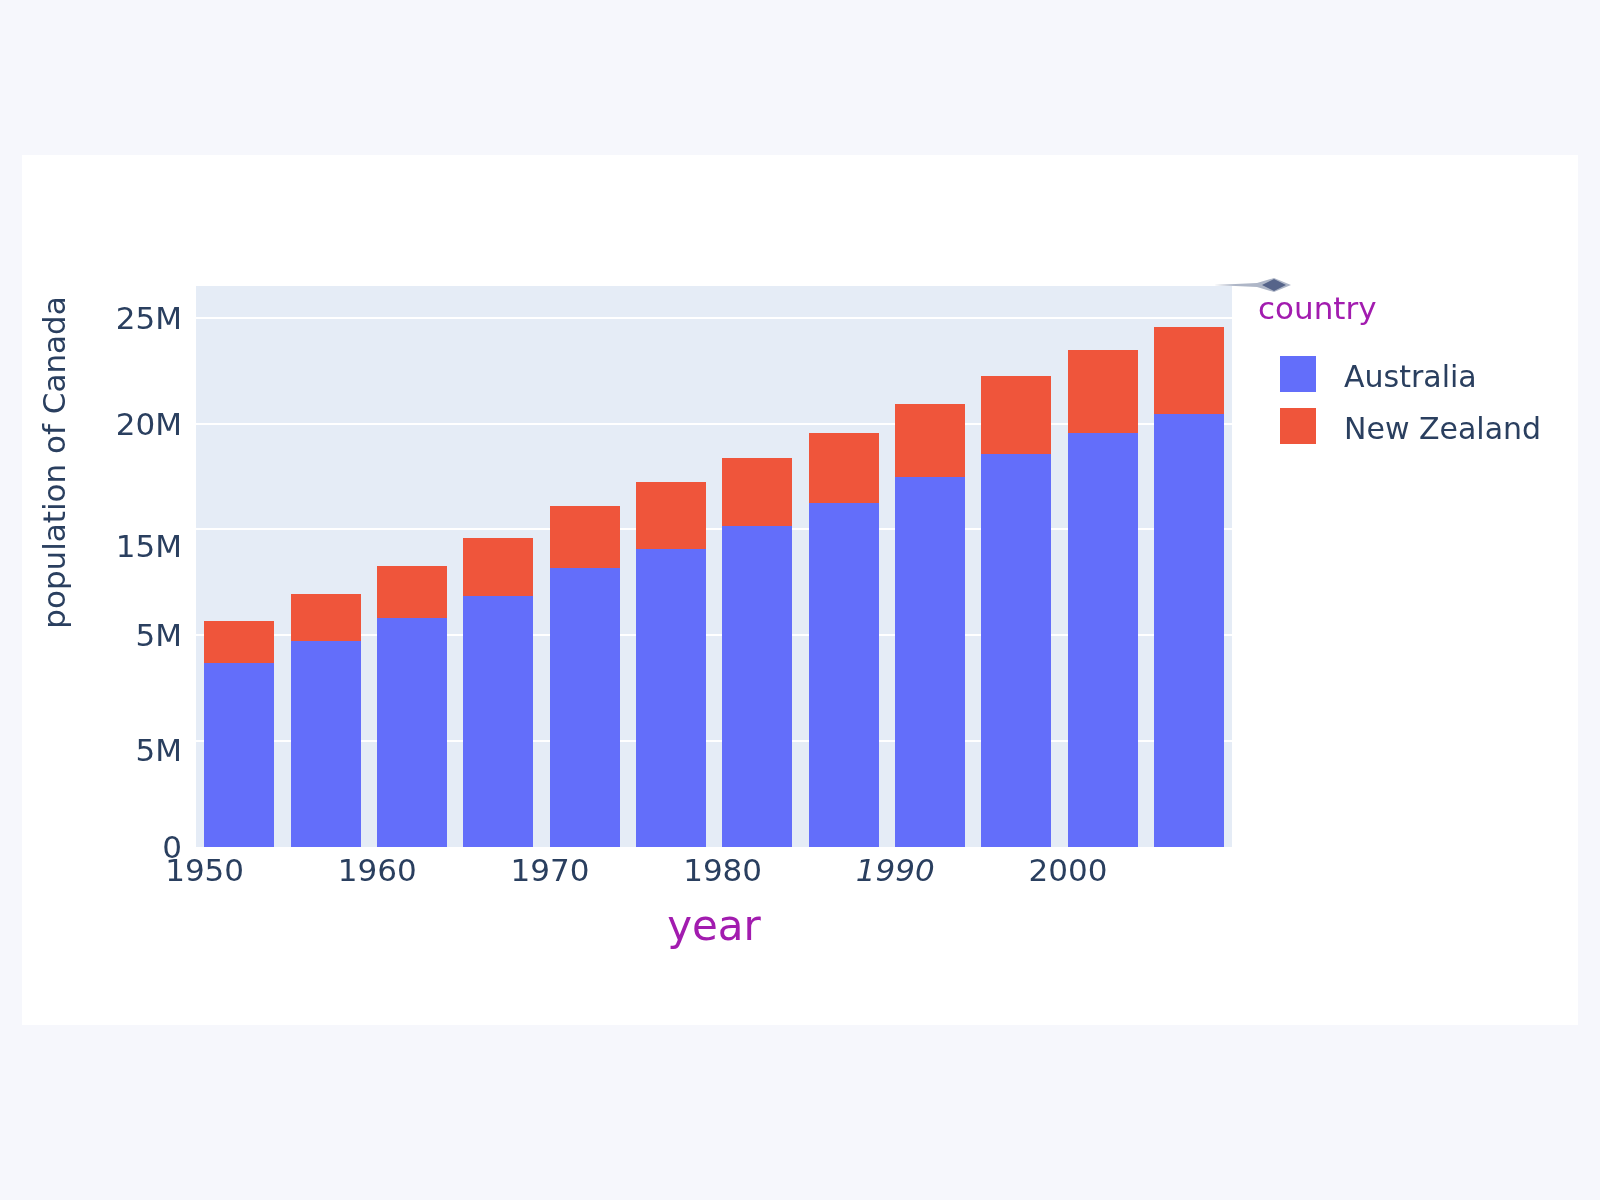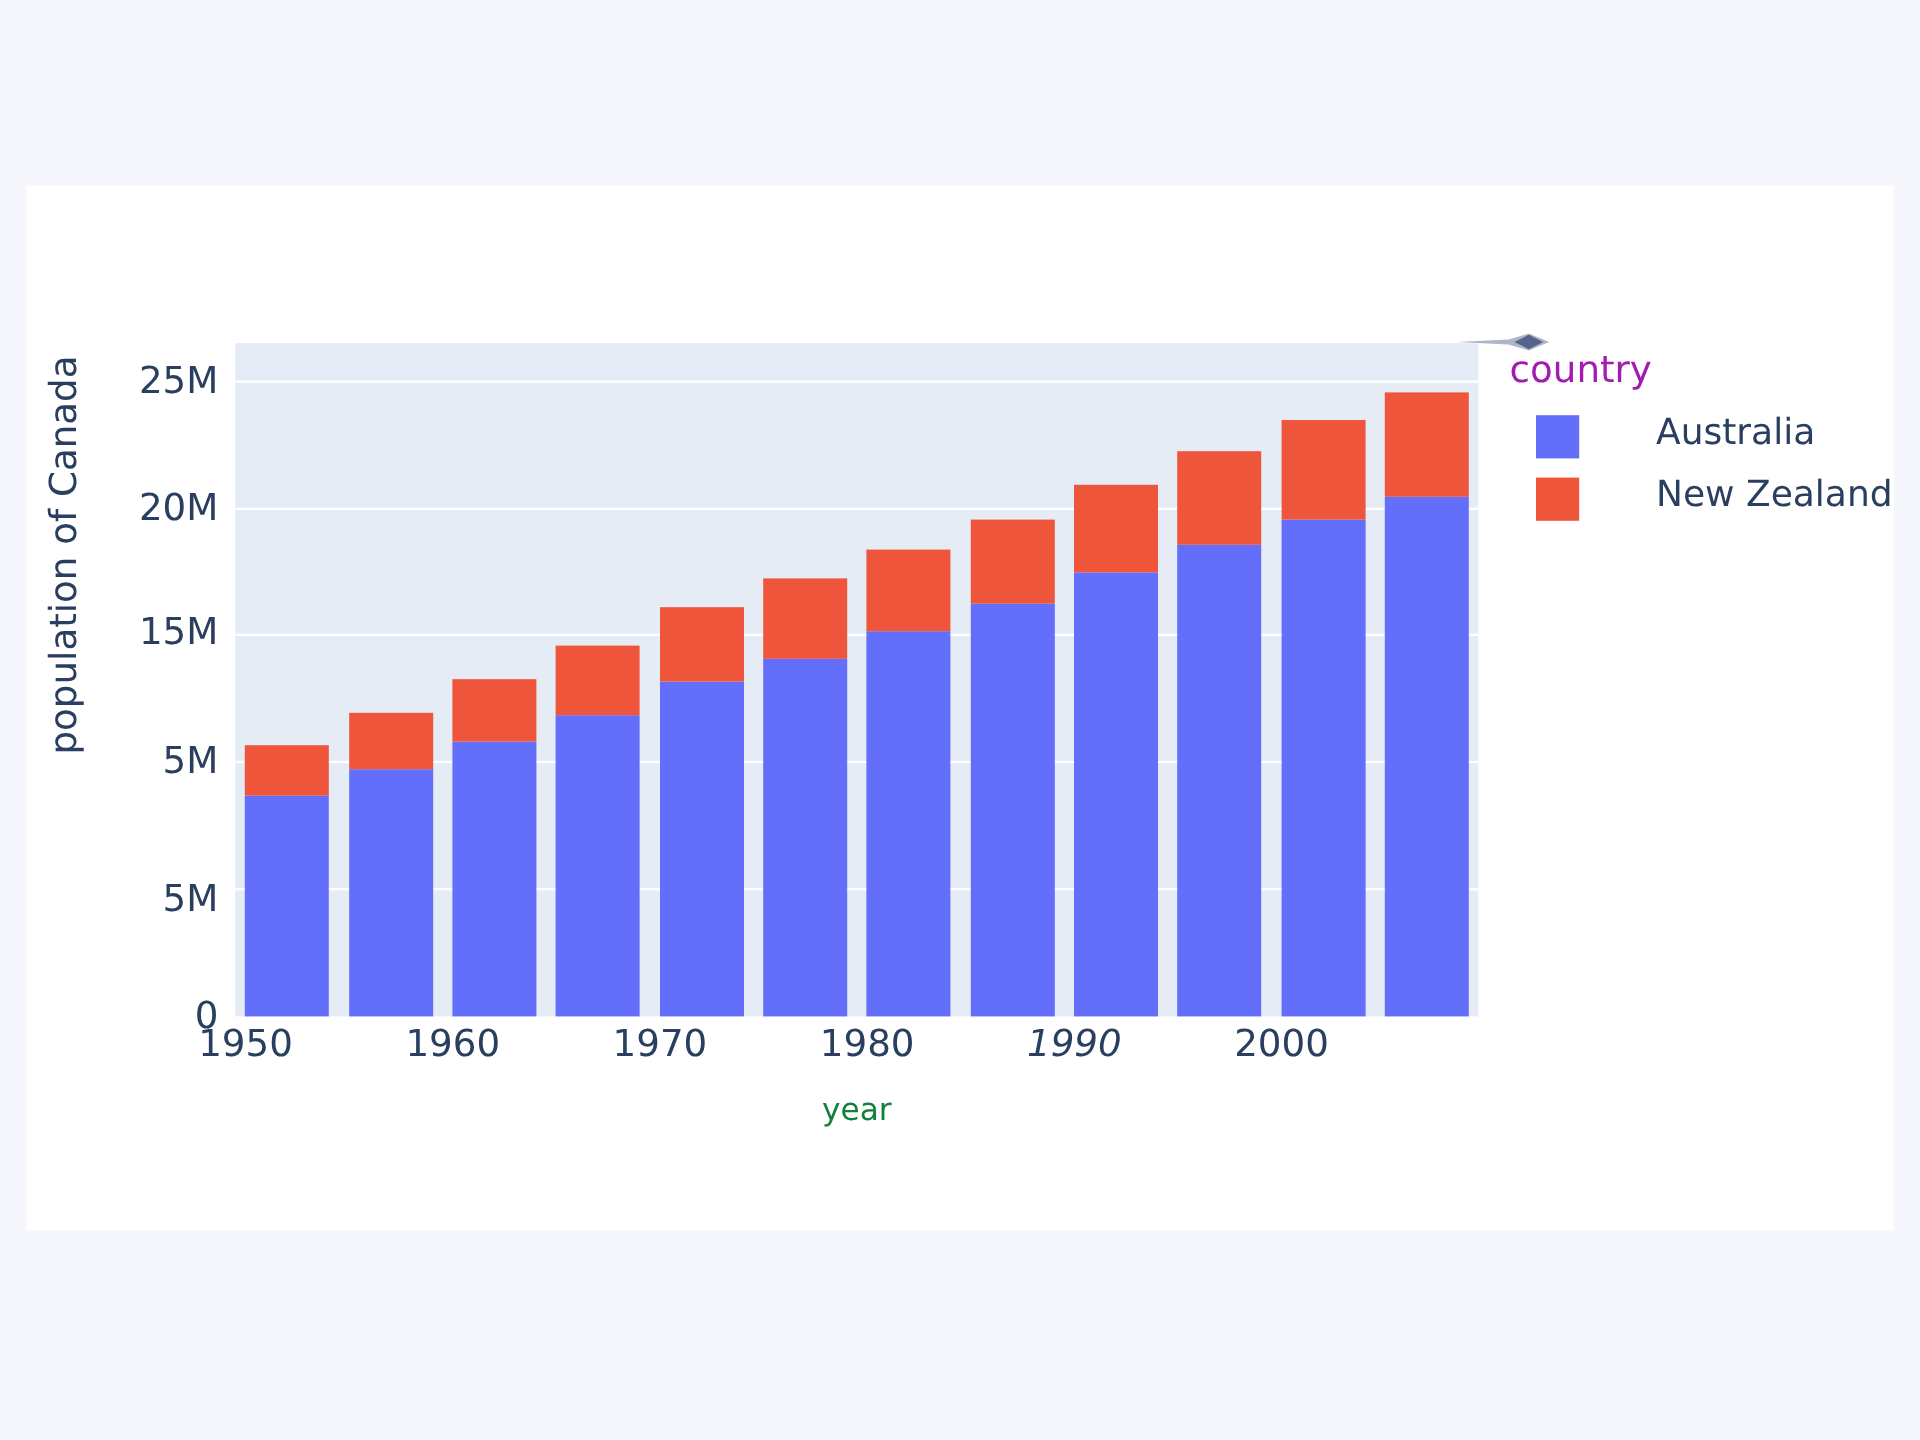--- a/index.html
+++ b/index.html
@@ -130,44 +130,43 @@
     white-space: nowrap;
     text-align: right;
   }
 
   .xlabel {
     position: absolute;
     left: 174px;
     top: 755px;
     width: 1036px;
     text-align: center;
-    color: #15803d;
-    font-size: 26px;
+    color: #a21caf;
+    font-size: 42px;
     line-height: 31px;
   }
 
   
   .legend {
     position: absolute;
     left: 1234px;
     top: 138px;
     width: 310px;
   }
   .legend-title {
     color: #a21caf;
     font-size: 31px;
     line-height: 31px;
     margin: 0 0 22px 2px;
   }
   .legend-item {
     display: flex;
-    align-items: flex-start;
+    align-items: flex-end;
     height: 46px;
     margin-bottom: 6px;
-    gap: 36px;
   }
   .legend-swatch {
     width: 36px;
     height: 36px;
     margin-left: 24px;
     margin-right: 28px;
     flex: 0 0 auto;
   }
   .legend-text {
     color: #2a3f5f;
@@ -252,21 +251,21 @@
         </div>
     </div>
 
     <div class="y-ticks-holder" id="y-ticks">
         <div class="ytick" style="top: 561px;">0</div>
         <div class="ytick-line" style="top: 561px;"></div>
         <div class="ytick" style="top: 464px;">5M</div>
         <div class="ytick-line" style="top: 455.151px;"></div>
         <div class="ytick" style="top: 349.302px;">5M</div>
         <div class="ytick-line" style="top: 349.302px;"></div>
-        <div class="ytick" style="top: 241px; margin-left: 32px;">15M</div>
+        <div class="ytick" style="top: 260px; margin-left: 32px;">15M</div>
         <div class="ytick-line" style="top: 243.453px;"></div>
         <div class="ytick" style="top: 137.604px;">20M</div>
         <div class="ytick-line" style="top: 137.604px;"></div>
         <div class="ytick" style="top: 31.7547px;">25M</div>
         <div class="ytick-line" style="top: 31.7547px;"></div>
       </div>
     <div class="ylabel">population of Canada</div>
 
     <div class="x-ticks-holder" id="x-ticks">
         <div class="xtick" style="left: 8.63333px;">1950</div>

